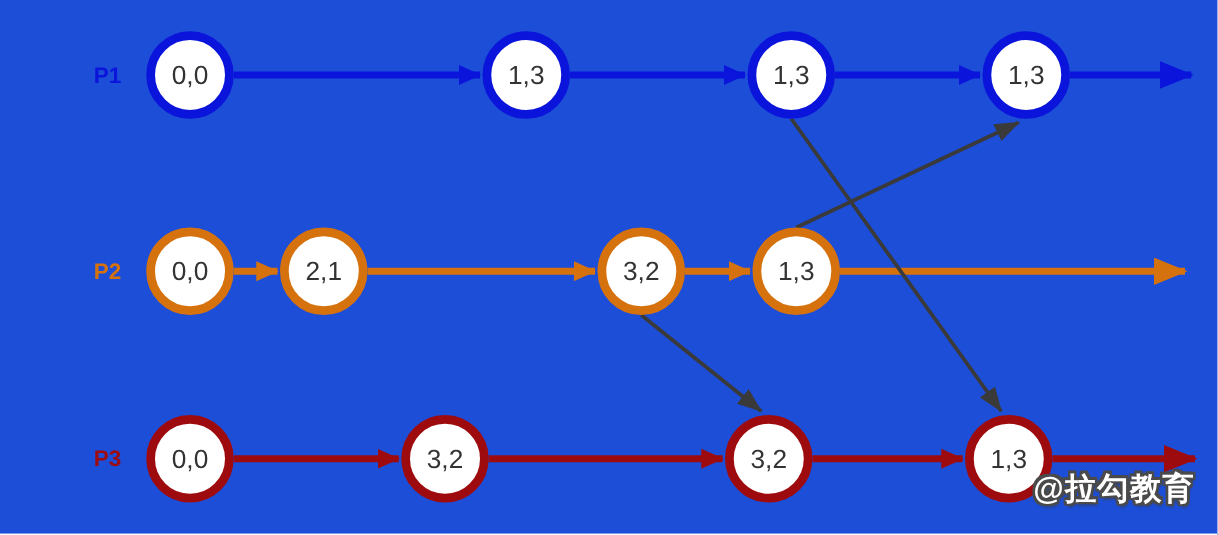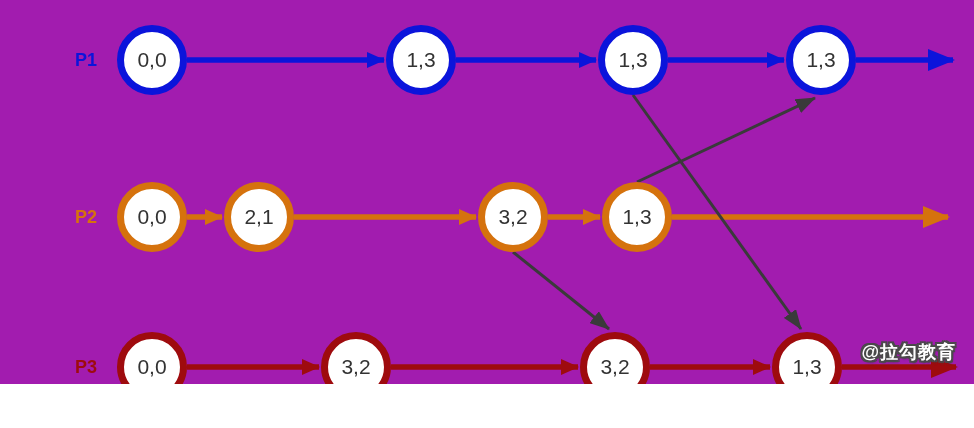--- a/index.html
+++ b/index.html
@@ -4,34 +4,34 @@
 <style>
   html, body {
     margin: 0;
     padding: 0;
     background: #ffffff;
     font-family: "Liberation Sans", sans-serif;
   }
   .canvas {
     position: relative;
     width: 974px;
-    height: 384px;
-    background: #a21caf;
+    height: 427px;
+    background: #1d4ed8;
     overflow: hidden;
   }
   .canvas svg {
     position: absolute;
     left: 0;
     top: 0;
   }
   .watermark {
     position: absolute;
     right: 18px;
     bottom: 20px;
-    font-size: 18px;
+    font-size: 25px;
     font-weight: bold;
     letter-spacing: 1px;
     color: #ffffff;
     text-shadow:
       -2px -2px 0 #4a4a4a, 2px -2px 0 #4a4a4a,
       -2px  2px 0 #4a4a4a, 2px  2px 0 #4a4a4a,
       -2px  0   0 #4a4a4a, 2px  0   0 #4a4a4a,
        0   -2px 0 #4a4a4a, 0    2px 0 #4a4a4a,
        1px  3px 2px rgba(60,60,60,0.55);
     pointer-events: none;

